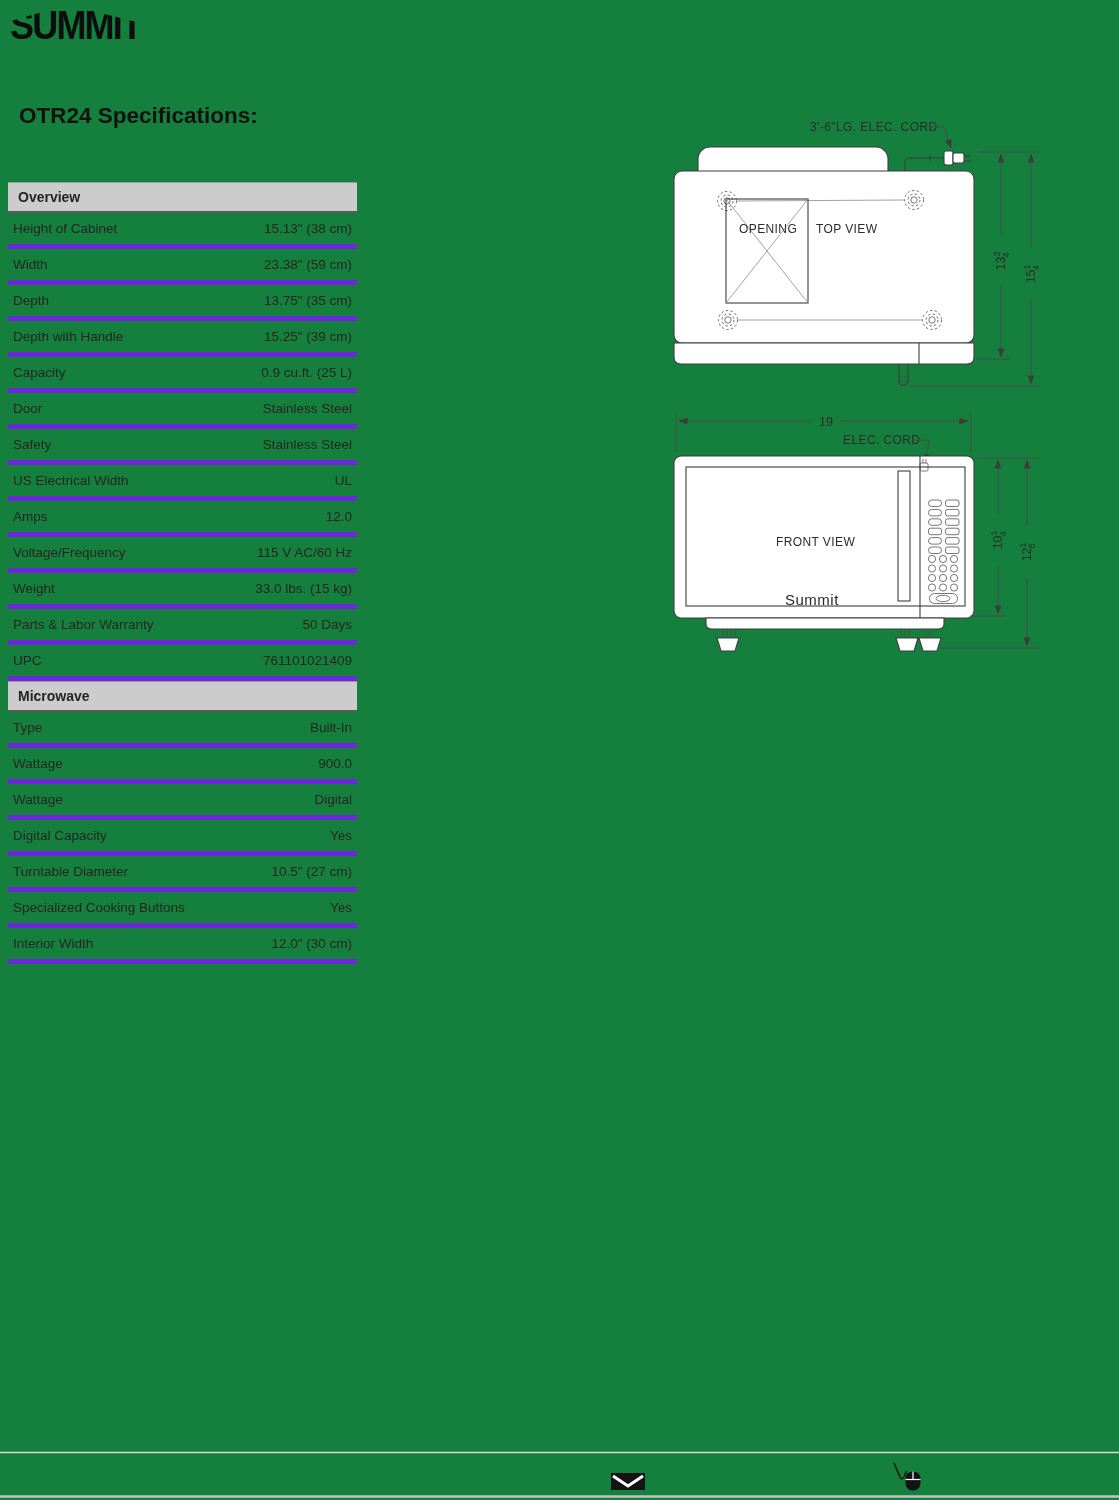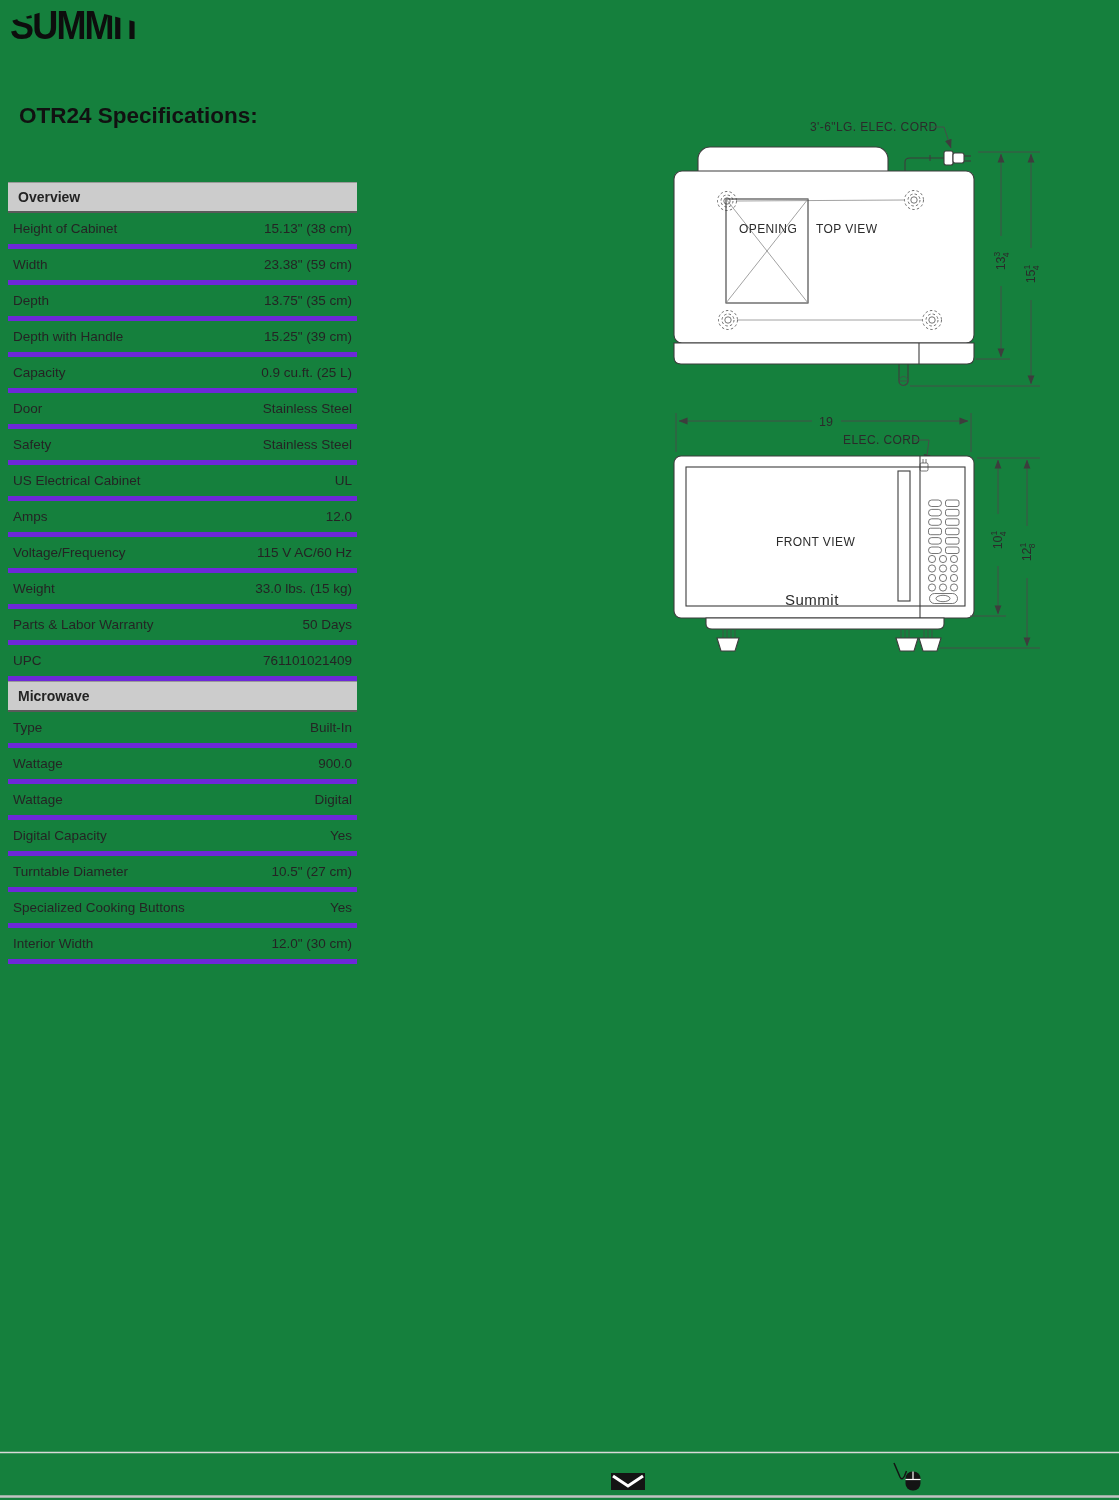--- a/index.html
+++ b/index.html
@@ -80,21 +80,21 @@
       </div>
     <div class="spec-row">
         <span class="lbl">Door</span>
         <span class="val">Stainless Steel</span>
       </div>
     <div class="spec-row">
         <span class="lbl">Safety</span>
         <span class="val">Stainless Steel</span>
       </div>
     <div class="spec-row">
-        <span class="lbl">US Electrical Cabinet</span>
+        <span class="lbl">US Electrical Width</span>
         <span class="val">UL</span>
       </div>
     <div class="spec-row">
         <span class="lbl">Amps</span>
         <span class="val">12.0</span>
       </div>
     <div class="spec-row">
         <span class="lbl">Voltage/Frequency</span>
         <span class="val">115 V AC/60 Hz</span>
       </div>

